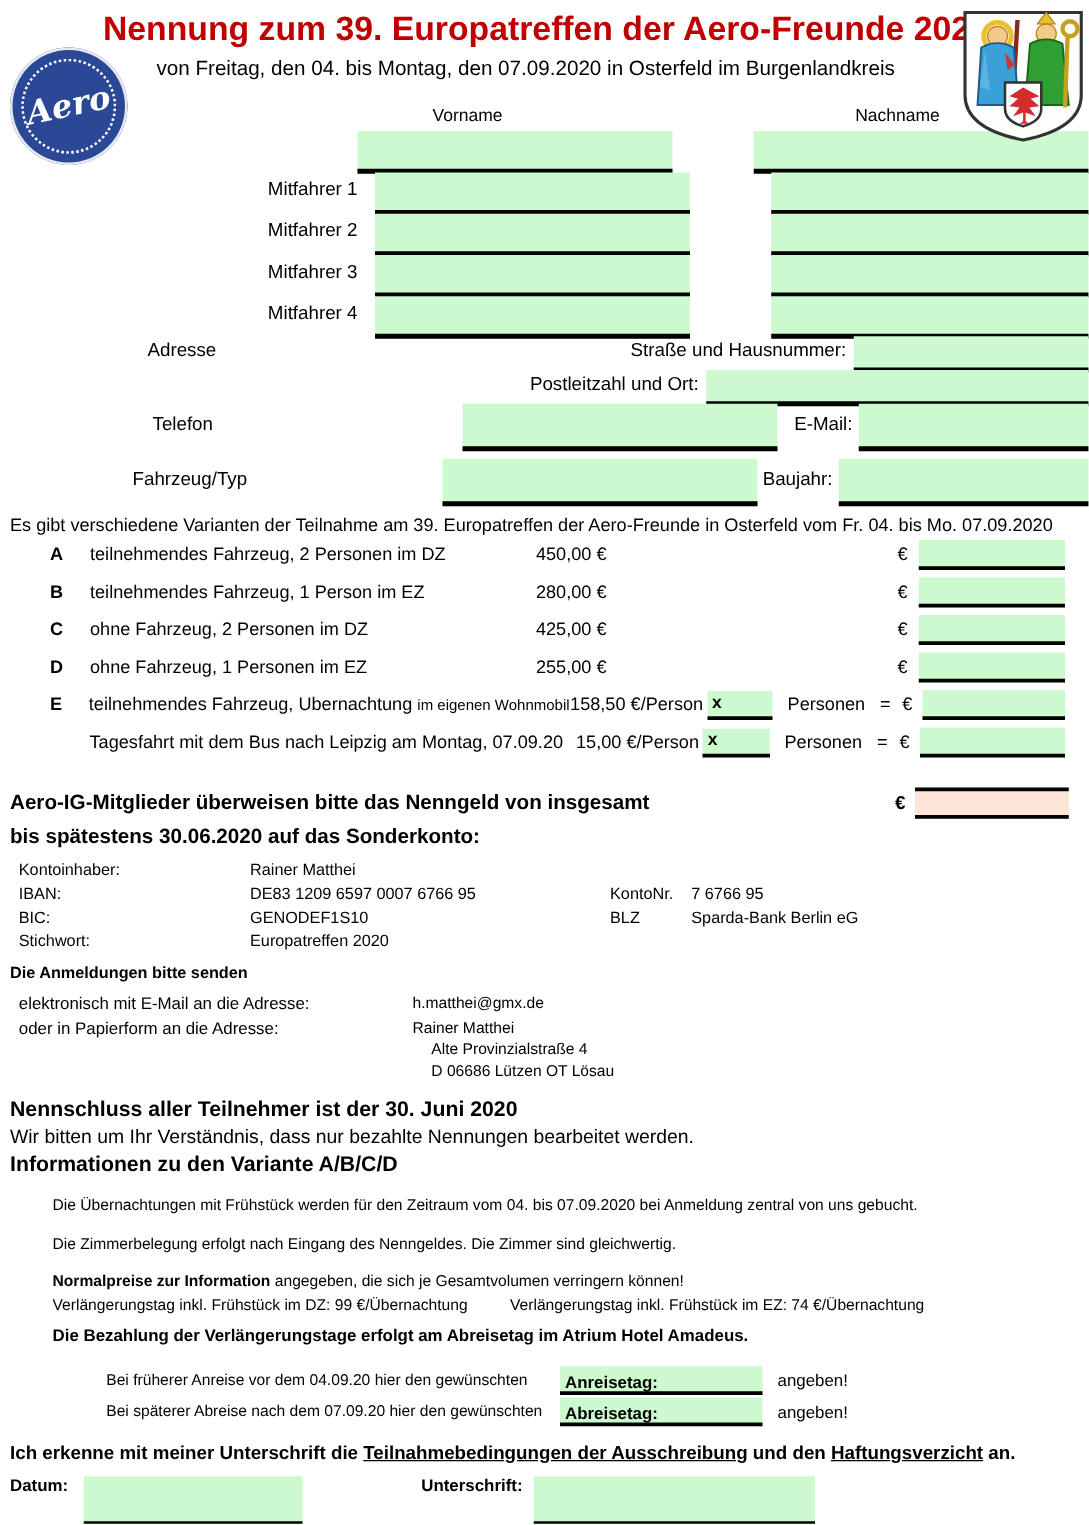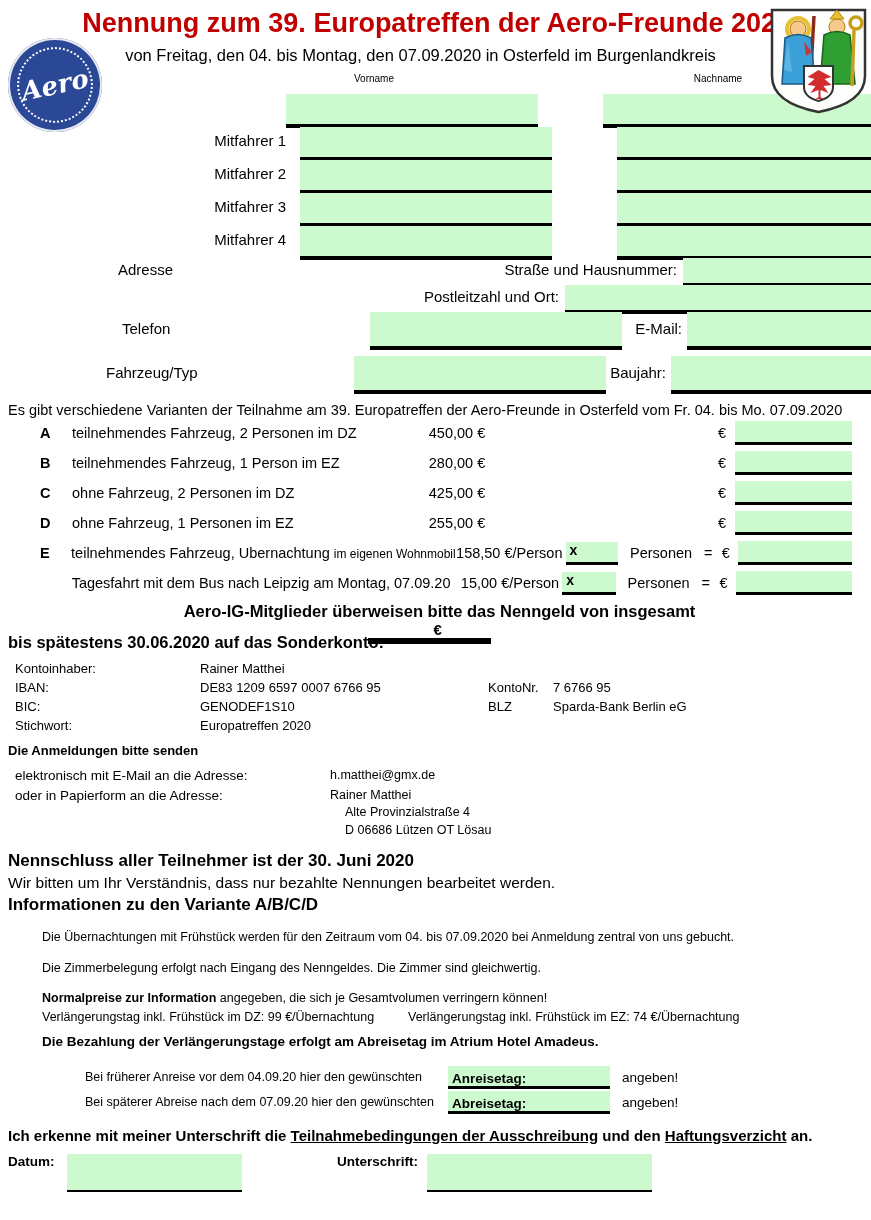--- a/index.html
+++ b/index.html
@@ -8,21 +8,21 @@
 
   .title{color:var(--red,#c00000);font-size:27px;font-weight:bold;text-align:right;padding:8px 80px 0 50px;line-height:1.15;}
   .subtitle{font-size:16.5px;text-align:center;padding:7px 100px 0 70px;}
 
   .aero-logo{position:absolute;left:8px;top:38px;width:94px;height:94px;border-radius:50%;
     background:var(--blue,#2b4896);display:flex;align-items:center;justify-content:center;box-shadow:0 0 0 2px #e8eaf2 inset;}
   .aero-ring{width:72px;height:72px;border-radius:50%;border:2px dotted #fff;display:flex;align-items:center;justify-content:center;}
   .aero-text{color:#fff;font-family:"DejaVu Serif",serif;font-style:italic;font-weight:bold;font-size:26px;transform:rotate(-12deg);}
   .crest{position:absolute;right:2px;top:6px;width:101px;height:110px;}
 
-  .names-head{display:flex;margin-top:8px;font-size:10px;height:18px;justify-content:center;}
+  .names-head{display:flex;margin-top:19px;font-size:14px;height:18px;justify-content:center;}
   .center{text-align:center;}
   .col-label{width:248px;font-size:15px;}
   .col-f1{width:252px;}
   .col-gap{width:65px;}
   .col-f2{flex:1;}
   .gfield{background:var(--green,#ccf9cd);}
   .bb4{border-bottom:4px solid #000;}
   .bb3{border-bottom:3px solid #000;}
 
   .name-row{display:flex;height:33px;}
@@ -50,21 +50,21 @@
   .small{font-size:12px;}
   .v-price{width:110px;text-align:center;font-size:14.5px;white-space:nowrap;}
   .v-price-c{width:110px;text-align:right;font-size:14.5px;white-space:nowrap;}
   .v-space{flex:1;}
   .v-euro{width:12px;font-size:14.5px;margin-left:8px;}
   .v-field{width:117px;height:24px;margin-left:5px;margin-right:19px;box-sizing:border-box;}
   .x-field{width:54px;height:23px;margin-left:3px;font-weight:bold;font-size:14px;padding-left:4px;box-sizing:border-box;}
   .v-pers{width:60px;margin-left:12px;font-size:14.5px;}
   .v-eq{width:10px;margin-left:14px;font-size:14.5px;}
 
-  .pay-row{display:flex;align-items:center;height:27px;margin-top:4px;flex-direction:column;}
+  .pay-row{display:flex;align-items:center;height:27px;margin-top:20px;}
   .pay-text{flex:1;font-weight:bold;font-size:16.5px;padding-left:8px;}
   .euro-b{width:12px;font-weight:bold;font-size:15px;margin-left:8px;}
   .p-field{width:123px;height:25px;background:var(--pink,#fce4d6);border-top:3px solid #000;border-bottom:3px solid #000;margin-left:4px;margin-right:16px;box-sizing:border-box;}
   .pay-deadline{font-weight:bold;font-size:16.5px;padding-left:8px;margin-top:4px;height:22px;}
 
   .bank{margin-top:4px;}
   .bank-row{display:flex;font-size:13px;height:19px;align-items:center;}
   .b-label{width:200px;padding-left:15px;box-sizing:border-box;}
   .b-value{width:288px;}
   .b-label2{width:65px;}

